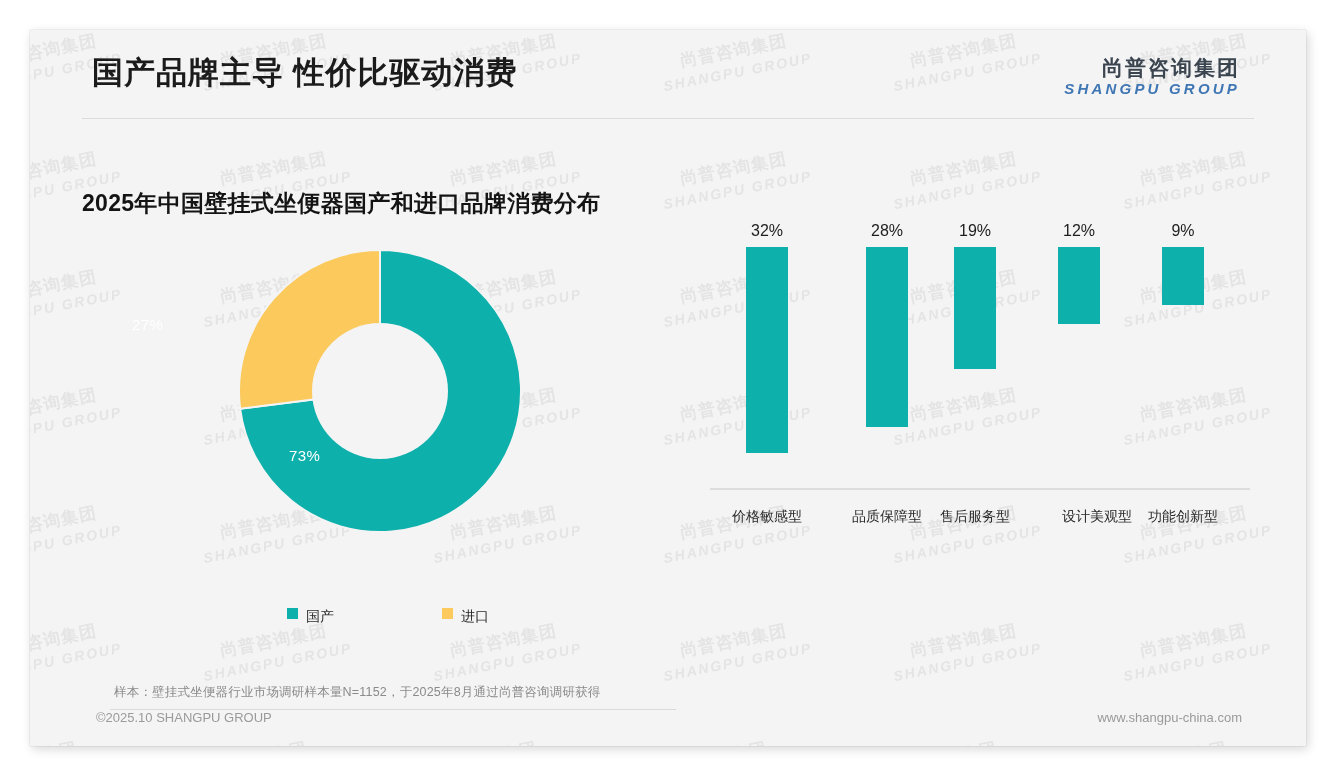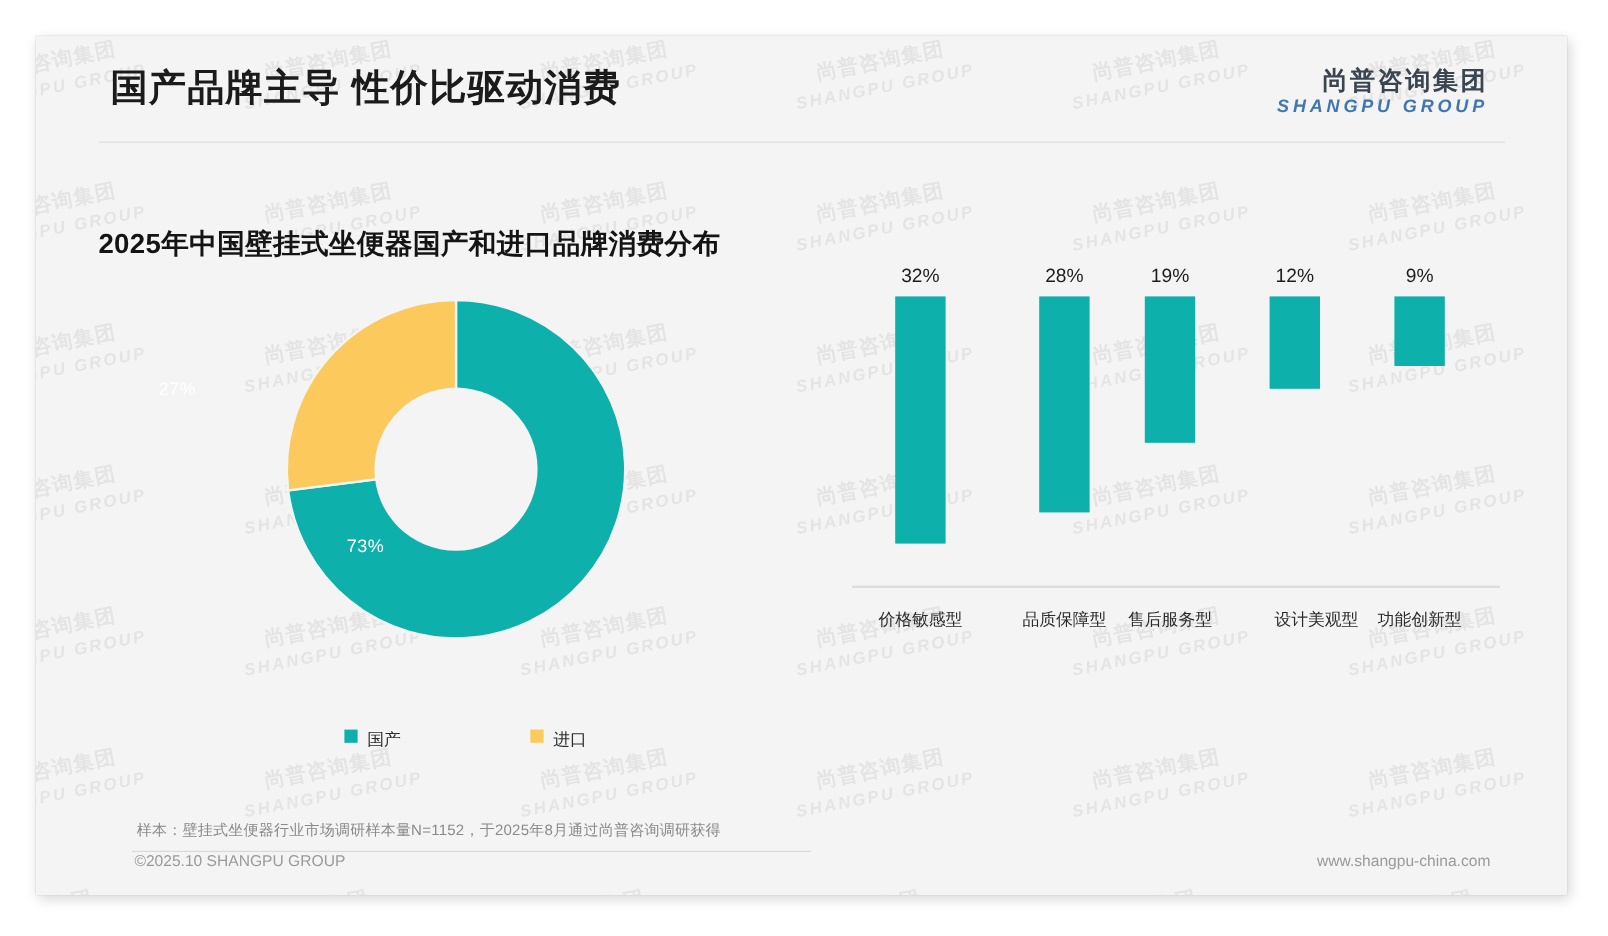--- a/index.html
+++ b/index.html
@@ -127,21 +127,21 @@
   .footnote {
     position: absolute; left: 84px; top: 654px;
     font-size: 12.5px; color: #8a8a8a; letter-spacing: 0.2px;
     z-index: 3;
   }
   .footnote-rule {
     position: absolute; left: 80px; width: 566px; top: 679px;
     height: 1px; background: #d9d9d9; z-index: 3;
   }
   .footer {
-    position: absolute; left: 16px; right: 0; bottom: 0; height: 36px;
+    position: absolute; left: 0; right: 0; bottom: 0; height: 36px;
     z-index: 3;
   }
   .footer-left {
     position: absolute; left: 66px; top: 0;
     font-size: 13px; color: #9a9a9a;
   }
   .footer-right {
     position: absolute; right: 64px; top: 0;
     font-size: 13px; color: #9a9a9a;
   }

